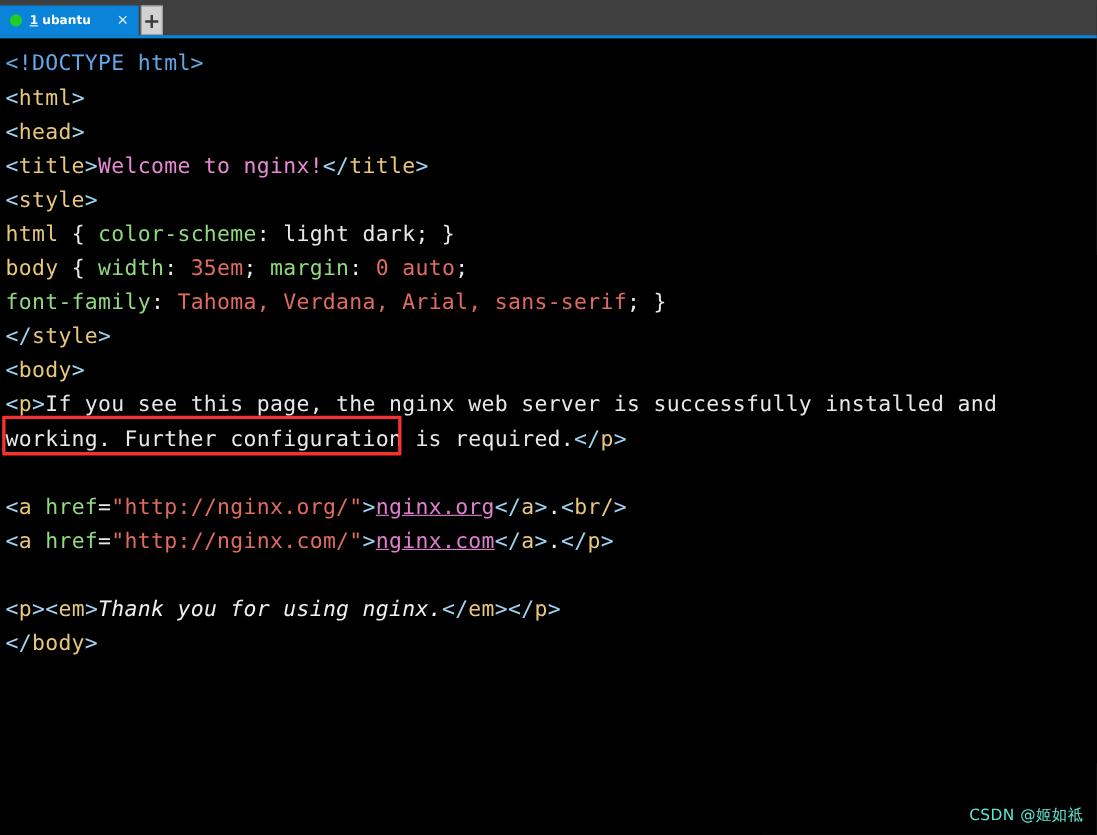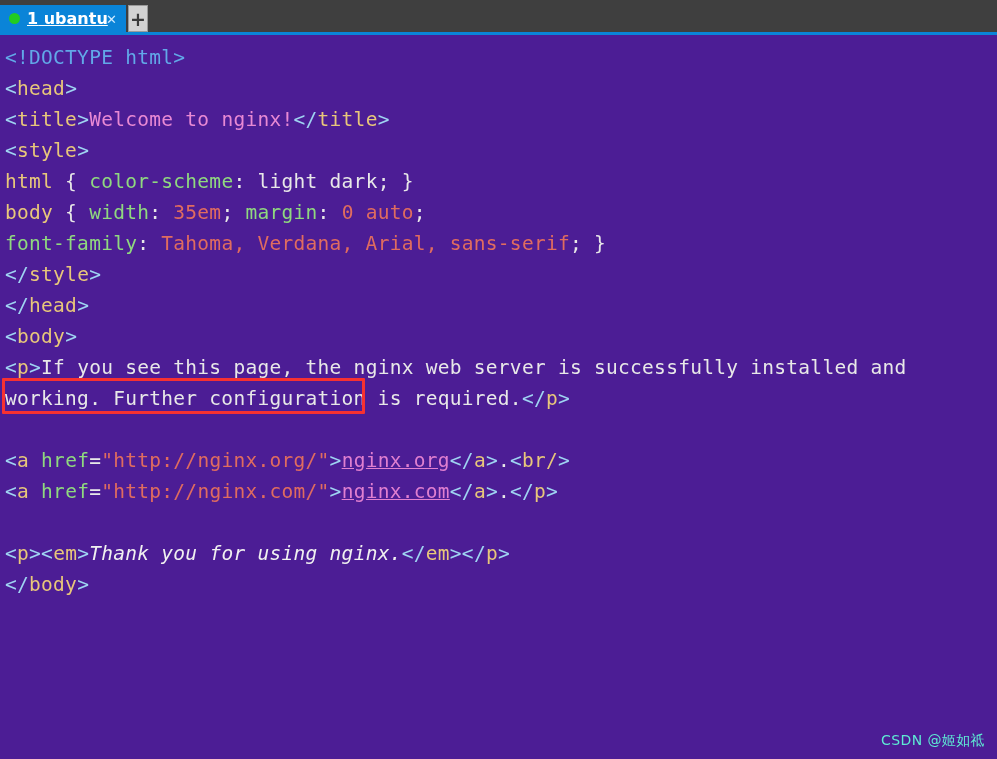--- a/index.html
+++ b/index.html
@@ -43,26 +43,25 @@
   #tab-dot {
     width: 11px; height: 11px;
     border-radius: 50%;
     background: #22cc22;
     margin-left: 9px;
     flex: 0 0 auto;
   }
   #tab-title {
     color: #ffffff;
     font-family: "DejaVu Sans", "Liberation Sans", sans-serif;
-    font-size: 16px;
+    font-size: 11px;
     font-weight: bold;
     margin-left: 7px;
     white-space: nowrap;
     letter-spacing: 0px;
-    text-decoration: underline;
   }
   #tab-title .mnemonic { text-decoration: underline; }
   #tab-close {
     position: absolute;
     right: 9px; top: 50%;
     transform: translateY(-50%);
     color: #cfeaff;
     font-family: "DejaVu Sans", "Liberation Sans", sans-serif;
     font-size: 13px;
     line-height: 1;
@@ -91,21 +90,21 @@
     height: 3px;
     background: #0a84d8;
   }
 
   
   #terminal {
     position: absolute;
     left: 0; top: 35px;
     width: 997px;
     height: 724px;
-    background: #4c1d95;
+    background: #000000;
     padding: 7px 0 0 5px;
     box-sizing: border-box;
     overflow: hidden;
   }
   .line {
     height: 31px;
     line-height: 31px;
     font-size: 19.5px;
     white-space: pre;
     color: #e8e8e8;
@@ -170,36 +169,36 @@
   </div>
 
   <div id="tab-new">+</div>
   <div id="tabstrip-underline"></div>
 </div>
 
 <div id="terminal">
 
   <div class="line"><span class="doct">&lt;!DOCTYPE html&gt;</span></div>
 
+  <div class="line"><span class="br">&lt;</span><span class="tag">html</span><span class="br">&gt;</span></div>
 
   <div class="line"><span class="br">&lt;</span><span class="tag">head</span><span class="br">&gt;</span></div>
 
   <div class="line"><span class="br">&lt;</span><span class="tag">title</span><span class="br">&gt;</span><span class="txt">Welcome to nginx!</span><span class="br">&lt;/</span><span class="tag">title</span><span class="br">&gt;</span></div>
 
   <div class="line"><span class="br">&lt;</span><span class="tag">style</span><span class="br">&gt;</span></div>
 
   <div class="line"><span class="sel">html</span><span class="plain"> { </span><span class="prop">color-scheme</span><span class="plain">: </span><span class="plain">light dark</span><span class="plain">; }</span></div>
 
   <div class="line"><span class="sel">body</span><span class="plain"> { </span><span class="prop">width</span><span class="plain">: </span><span class="val">35em</span><span class="plain">; </span><span class="prop">margin</span><span class="plain">: </span><span class="val">0 auto</span><span class="plain">;</span></div>
 
   <div class="line"><span class="prop">font-family</span><span class="plain">: </span><span class="val">Tahoma, Verdana, Arial, sans-serif</span><span class="plain">; }</span></div>
 
   <div class="line"><span class="br">&lt;/</span><span class="tag">style</span><span class="br">&gt;</span></div>
 
-  <div class="line"><span class="br">&lt;/</span><span class="tag">head</span><span class="br">&gt;</span></div>
 
   <div class="line"><span class="br">&lt;</span><span class="tag">body</span><span class="br">&gt;</span></div>
 
 
   <div class="line"><span class="br">&lt;</span><span class="tag">p</span><span class="br">&gt;</span><span class="plain">If you see this page, the nginx web server is successfully installed and</span></div>
 
   <div class="line"><span class="plain">working. Further configuration is required.</span><span class="br">&lt;/</span><span class="tag">p</span><span class="br">&gt;</span></div>
 
   <div class="line">&nbsp;</div>
 

